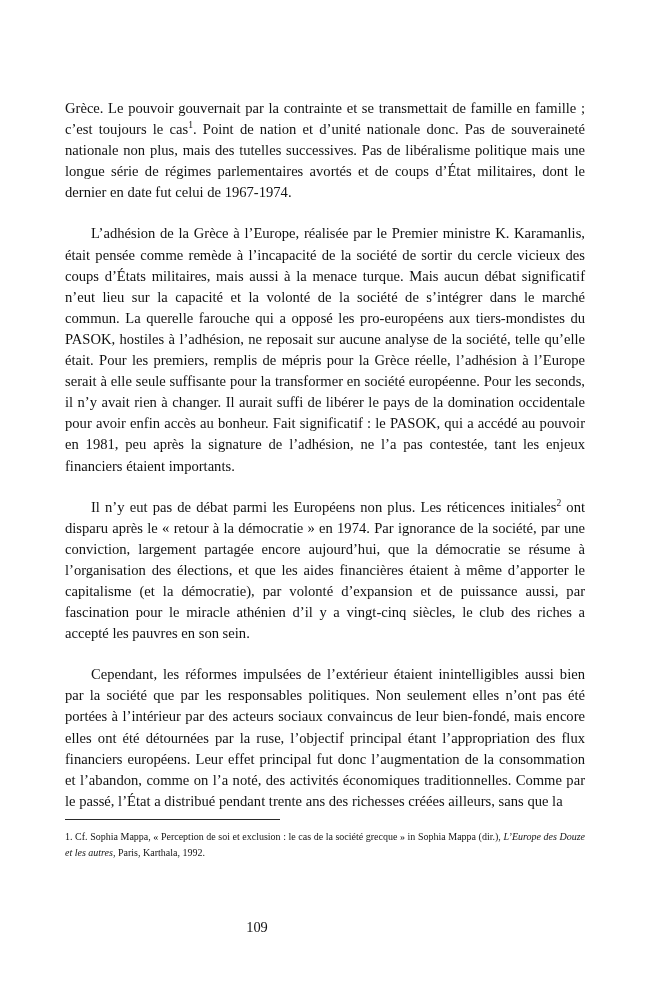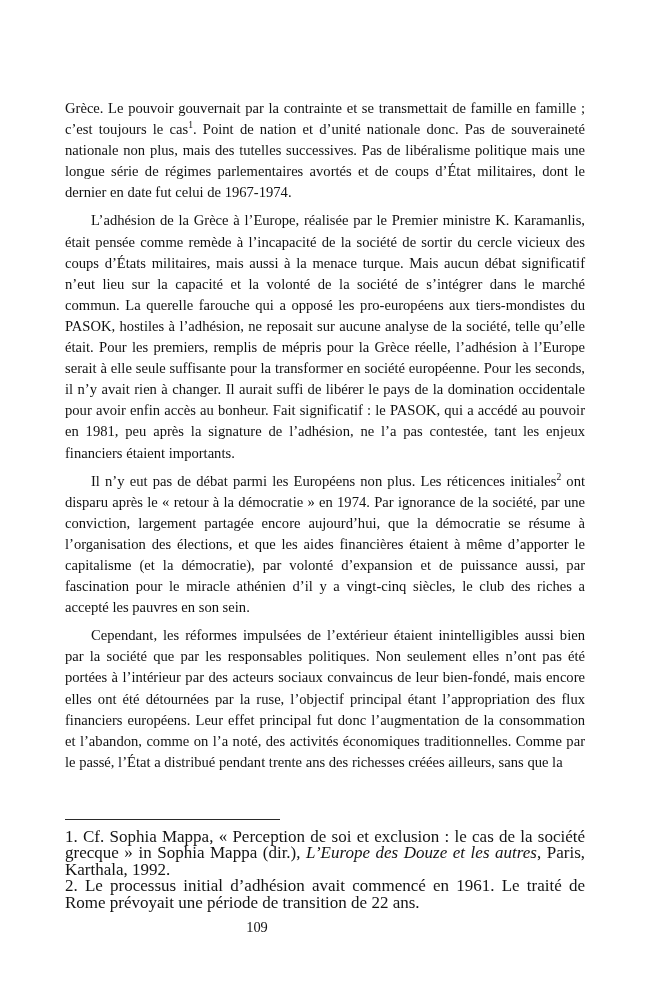--- a/index.html
+++ b/index.html
@@ -34,21 +34,21 @@
     line-height: 21.1px;
     text-align: justify;
     text-justify: inter-word;
     color: #111111;
     hyphens: none;
   }
   p.body-par.indent {
     text-indent: 26px;
   }
   p.body-par + p.body-par {
-    margin-top: 7px;
+    margin-top: 20px;
   }
   sup.fn-ref {
     font-size: 9.6px;
     vertical-align: super;
     line-height: 0;
   }
   .footnote-area {
     position: absolute;
     left: 65px;
     top: 805px;
@@ -56,21 +56,21 @@
   }
   .footnote-rule {
     width: 215px;
     height: 0;
     border: 0;
     border-top: 1px solid #2a2a2a;
     margin: 0 0 9px 0;
   }
   p.footnote {
     margin: 0;
-    font-size: 17px;
+    font-size: 10px;
     line-height: 16.4px;
     text-align: justify;
     color: #141414;
   }
   .it {
     font-style: italic;
   }
   .page-number {
     position: absolute;
     left: 0;
@@ -91,19 +91,18 @@
       <p class="body-par"><span>Grèce. Le pouvoir gouvernait par la contrainte et se transmettait de famille en famille ; c’est toujours le cas</span><sup class="fn-ref">1</sup><span>. Point de nation et d’unité nationale donc. Pas de souveraineté nationale non plus, mais des tutelles successives. Pas de libéralisme politique mais une longue série de régimes parlementaires avortés et de coups d’État militaires, dont le dernier en date fut celui de 1967-1974.</span></p>
       <p class="body-par indent"><span>L’adhésion de la Grèce à l’Europe, réalisée par le Premier ministre K. Karamanlis, était pensée comme remède à l’incapacité de la société de sortir du cercle vicieux des coups d’États militaires, mais aussi à la menace turque. Mais aucun débat significatif n’eut lieu sur la capacité et la volonté de la société de s’intégrer dans le marché commun. La querelle farouche qui a opposé les pro-européens aux tiers-mondistes du PASOK, hostiles à l’adhésion, ne reposait sur aucune analyse de la société, telle qu’elle était. Pour les premiers, remplis de mépris pour la Grèce réelle, l’adhésion à l’Europe serait à elle seule suffisante pour la transformer en société européenne. Pour les seconds, il n’y avait rien à changer. Il aurait suffi de libérer le pays de la domination occidentale pour avoir enfin accès au bonheur. Fait significatif : le PASOK, qui a accédé au pouvoir en 1981, peu après la signature de l’adhésion, ne l’a pas contestée, tant les enjeux financiers étaient importants.</span></p>
       <p class="body-par indent"><span>Il n’y eut pas de débat parmi les Européens non plus. Les réticences initiales</span><sup class="fn-ref">2</sup><span> ont disparu après le « retour à la démocratie » en 1974. Par ignorance de la société, par une conviction, largement partagée encore aujourd’hui, que la démocratie se résume à l’organisation des élections, et que les aides financières étaient à même d’apporter le capitalisme (et la démocratie), par volonté d’expansion et de puissance aussi, par fascination pour le miracle athénien d’il y a vingt-cinq siècles, le club des riches a accepté les pauvres en son sein.</span></p>
       <p class="body-par indent"><span>Cependant, les réformes impulsées de l’extérieur étaient inintelligibles aussi bien par la société que par les responsables politiques. Non seulement elles n’ont pas été portées à l’intérieur par des acteurs sociaux convaincus de leur bien-fondé, mais encore elles ont été détournées par la ruse, l’objectif principal étant l’appropriation des flux financiers européens. Leur effet principal fut donc l’augmentation de la consommation et l’abandon, comme on l’a noté, des activités économiques traditionnelles. Comme par le passé, l’État a distribué pendant trente ans des richesses créées ailleurs, sans que la</span></p>
     </div>
 
   <div class="footnote-area">
     <hr class="footnote-rule">
     <div>
         <p class="footnote"><span>1. Cf. Sophia Mappa, « Perception de soi et exclusion : le cas de la société grecque » in Sophia Mappa (dir.), </span><span class="it">L’Europe des Douze et les autres</span><span>, Paris, Karthala, 1992.</span></p>
-        <p class="footnote"><span>2. Le processus initial d’adhésion avait commencé en 1961. Le traité de Rome prévoyait une période de transition de 22 ans.</span></p>
       </div>
   </div>
 
   <div class="page-number">109</div>
 
 </div>
 
 </body></html>

